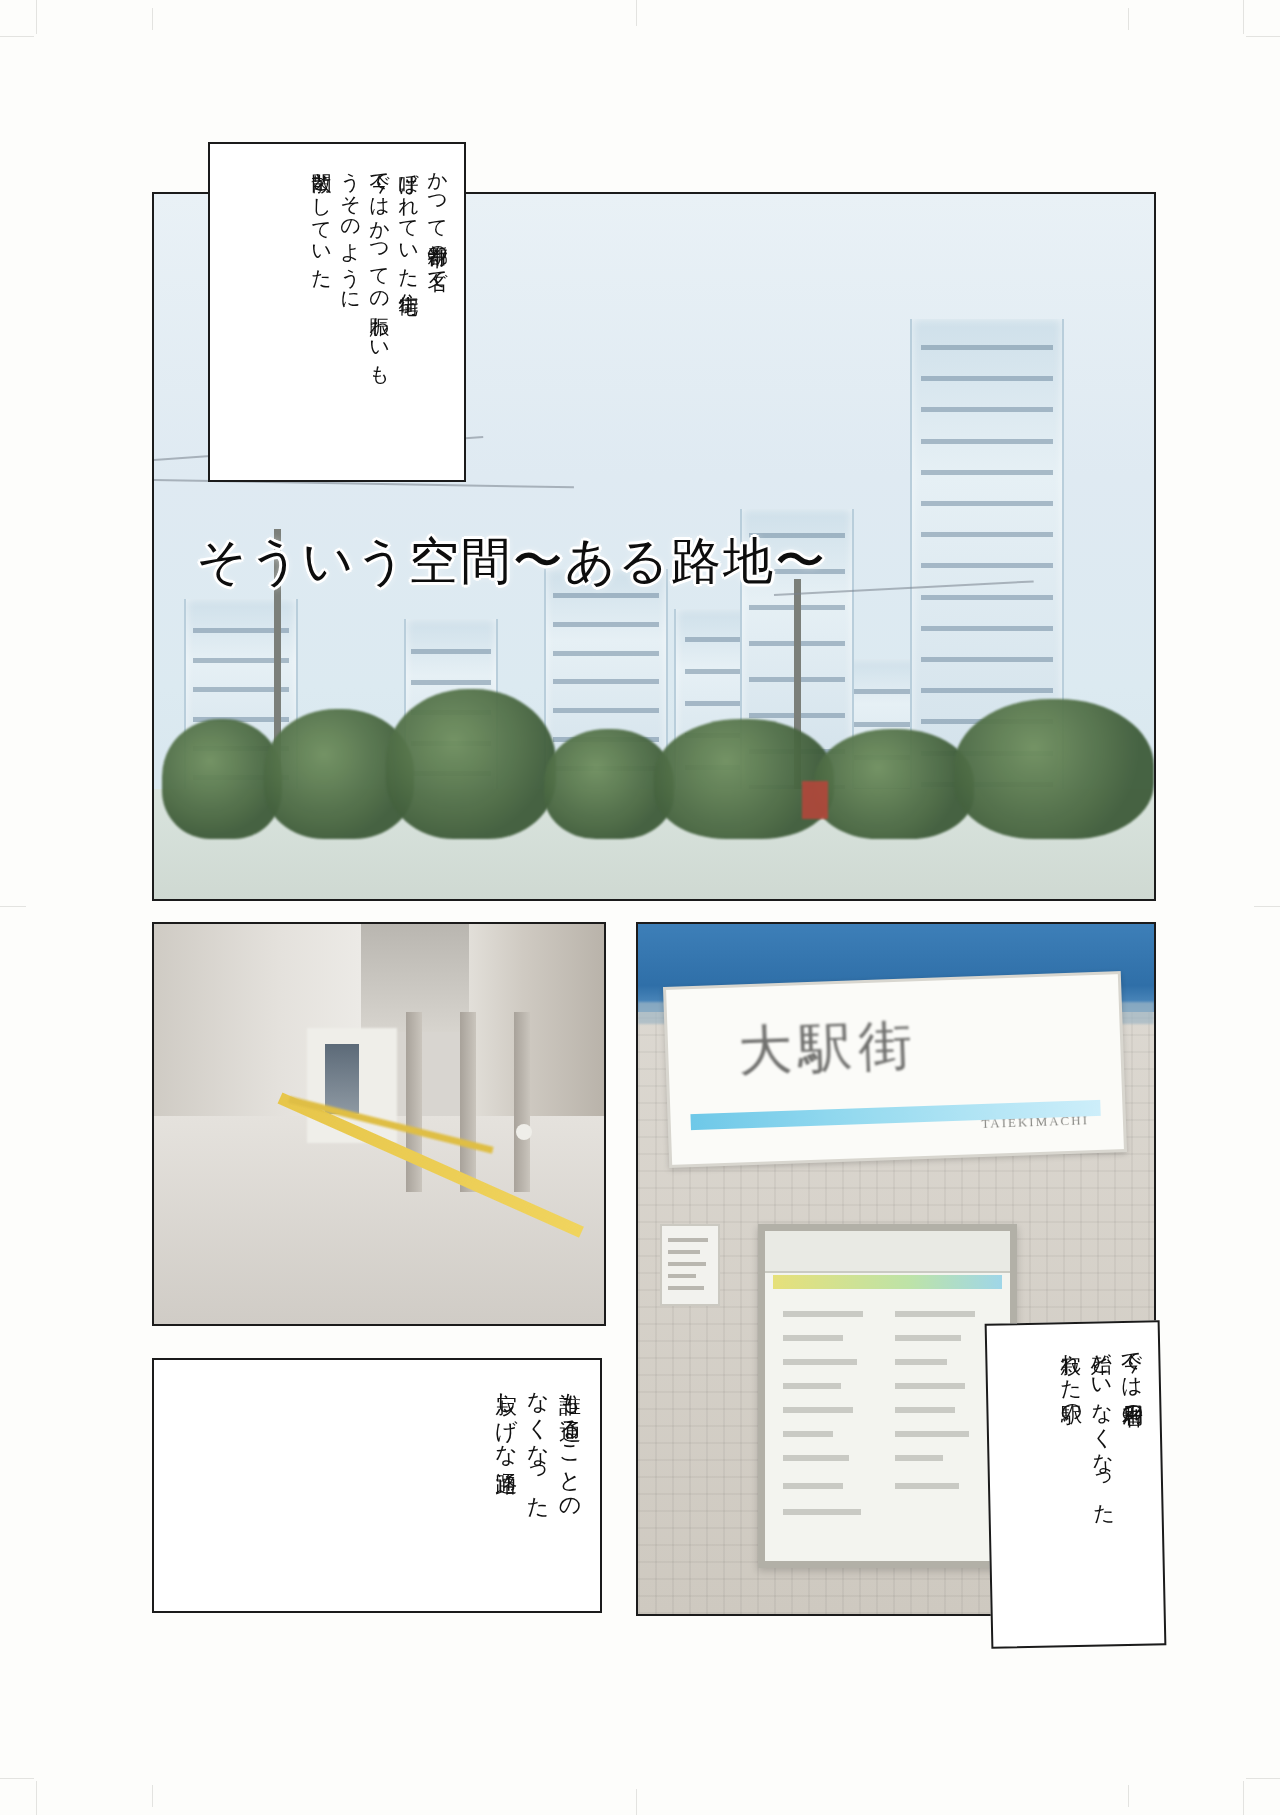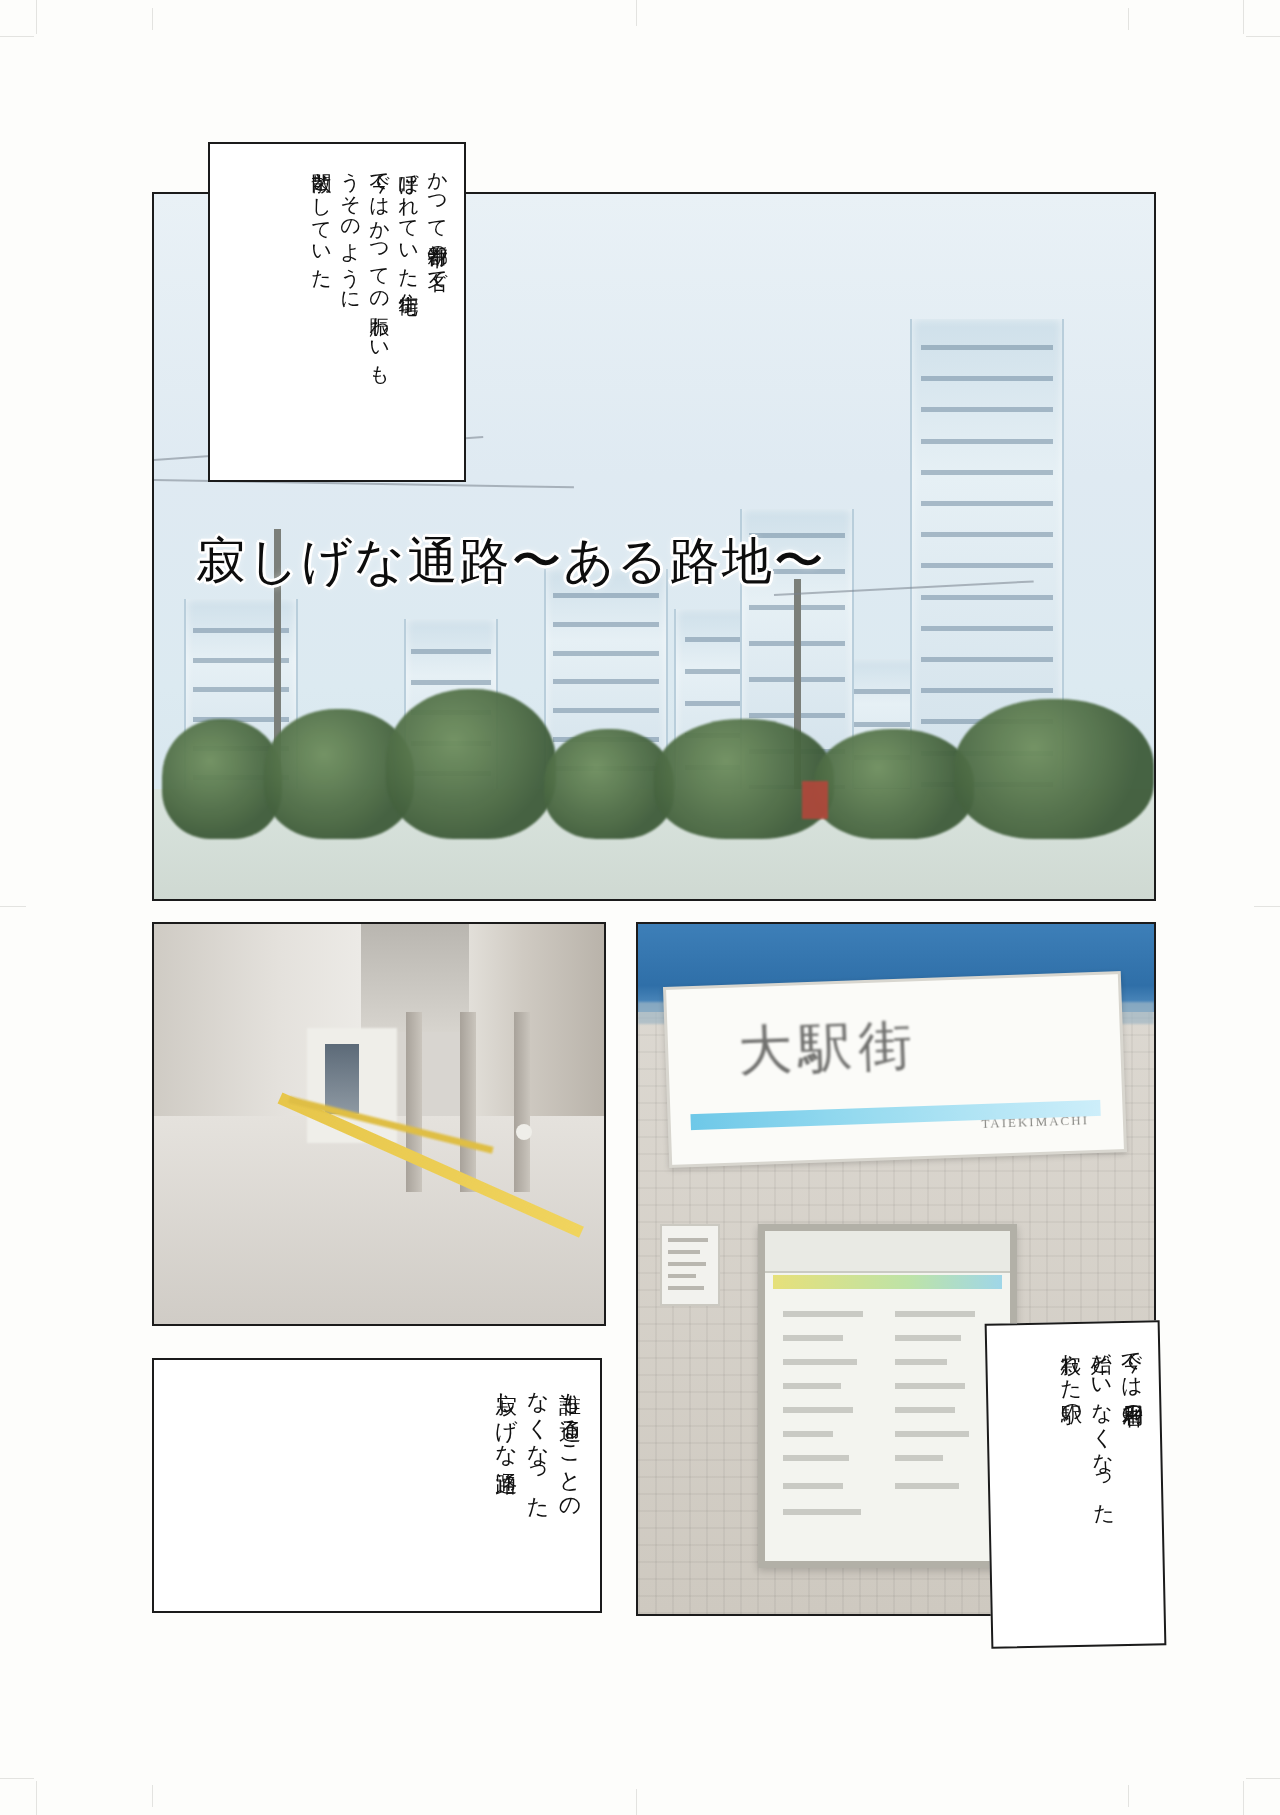--- a/index.html
+++ b/index.html
@@ -459,21 +459,21 @@
     <div class="tree" style="left:8px;width:120px;height:120px;"></div>
     <div class="tree" style="left:110px;width:150px;height:130px;"></div>
     <div class="tree" style="left:232px;width:170px;height:150px;"></div>
     <div class="tree" style="left:390px;width:130px;height:110px;"></div>
     <div class="tree" style="left:500px;width:180px;height:120px;"></div>
     <div class="tree" style="left:660px;width:160px;height:110px;"></div>
     <div class="tree" style="left:800px;width:200px;height:140px;"></div>
     <div class="redbox"></div>
   </div>
 
-  <div class="title">寂しげな通路〜ある路地〜</div>
+  <div class="title">そういう空間〜ある路地〜</div>
 
   <div class="box box-intro">
     <p class="col">かつて新都市の名で</p>
     <p class="col">呼ばれていた住宅街</p>
     <p class="col">今ではかつての賑わいも</p>
     <p class="col">うそのように</p>
     <p class="col">閑散としていた</p>
   </div>
 
   <div class="panel panel-corridor">

